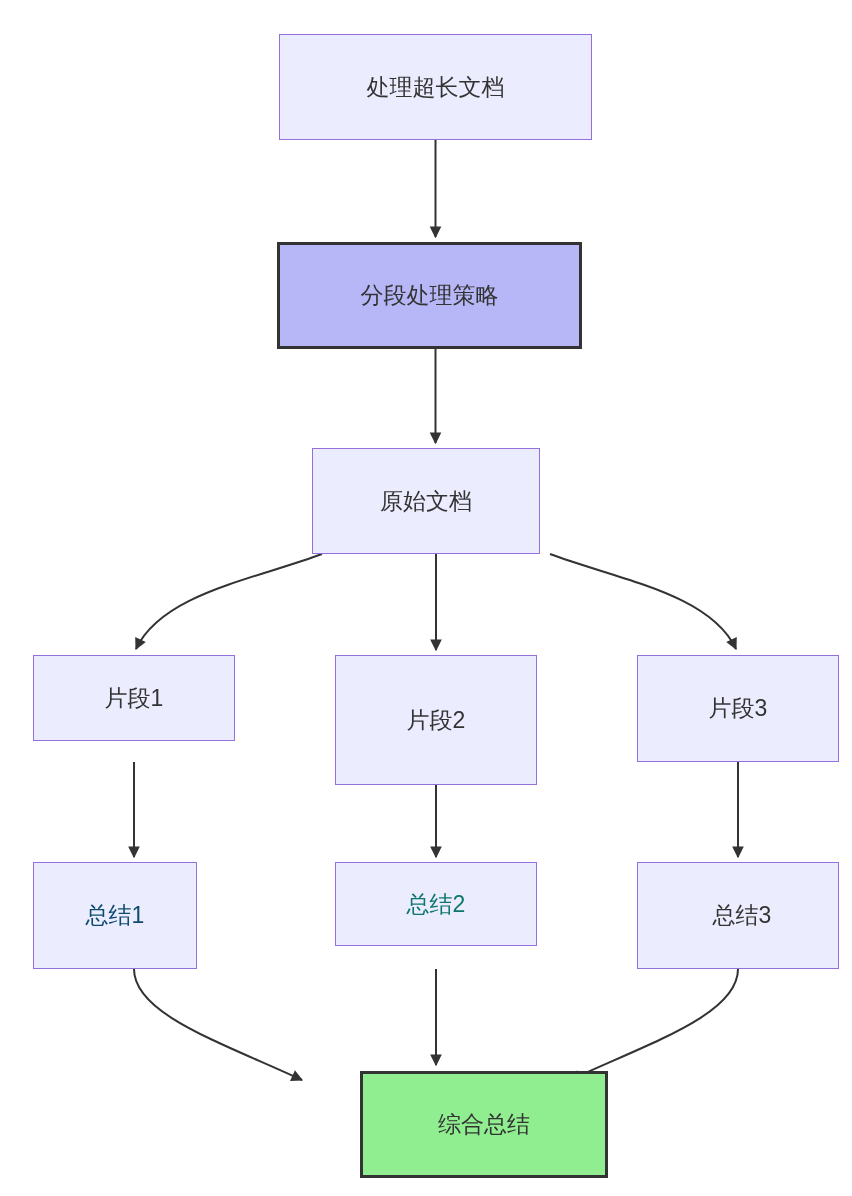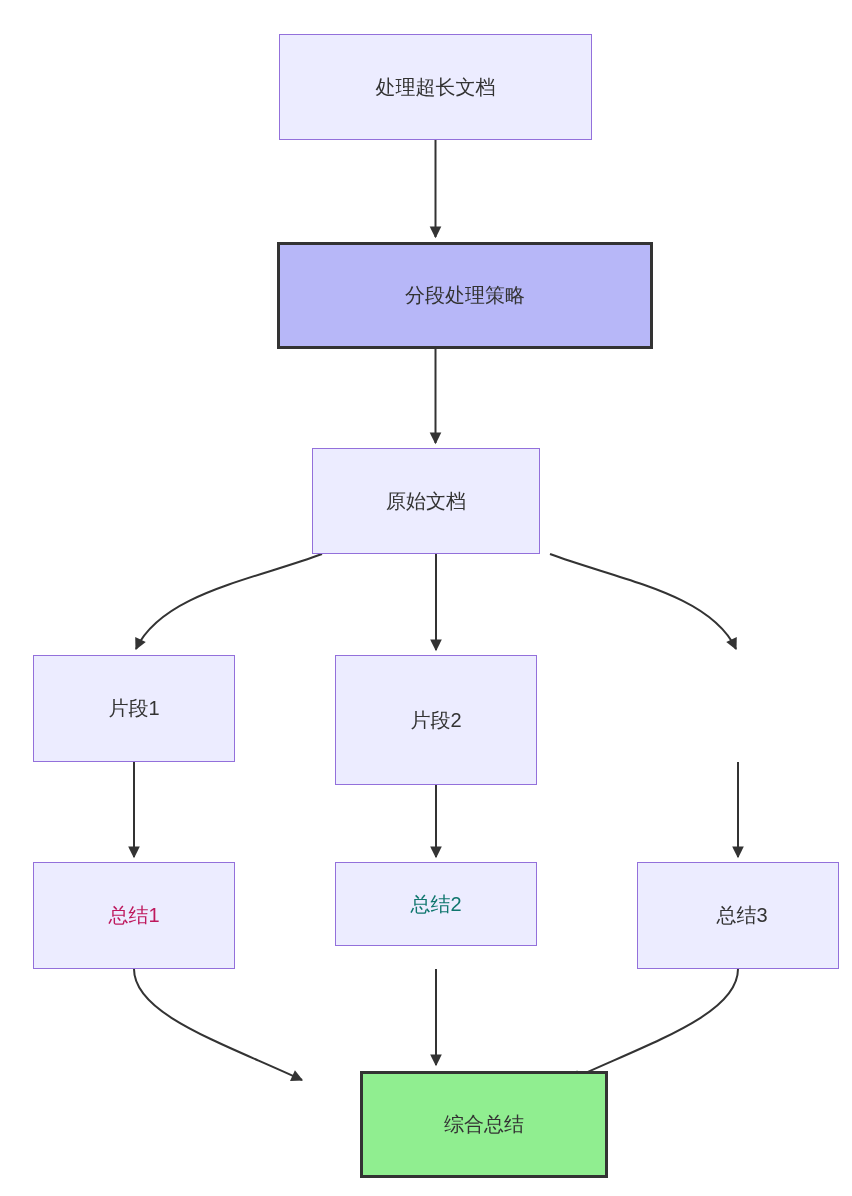--- a/index.html
+++ b/index.html
@@ -29,21 +29,21 @@
   .arrowfill {
     fill: #333333;
     stroke: none;
   }
   .node {
     position: absolute;
     box-sizing: border-box;
     display: flex;
     align-items: center;
     justify-content: center;
-    font-size: 20px;
+    font-size: 23px;
     color: #333333;
     text-align: center;
   }
   .node.default {
     background-color: #ECECFF;
     border: 1.5px solid #9370DB;
   }
   .node.emphasis {
     background-color: #B7B7F8;
     border: 3.5px solid #333333;
@@ -80,38 +80,41 @@
       <path class="edge" marker-end="url(#arrowhead)" d="M134,969 C134,1014 220,1042 302,1080"></path>
       <path class="edge" marker-end="url(#arrowhead)" d="M436,969 L436,1065"></path>
       <path class="edge" marker-end="url(#arrowhead)" d="M738,969 C738,1014 652,1042 570,1080"></path>
     </g>
   </svg>
 
   <div class="node default" style="left: 279px; top: 34px; width: 313px; height: 106px; background-color: rgb(236, 236, 255); border-color: rgb(147, 112, 219); color: rgb(51, 51, 51);">
     <span class="label">处理超长文档</span>
   </div>
 
-  <div class="node emphasis" style="left: 277px; top: 242px; width: 376px; height: 107px; background-color: rgb(183, 183, 248); border-color: rgb(51, 51, 51); color: rgb(51, 51, 51);">
+  <div class="node emphasis" style="left: 277px; top: 242px; width: 305px; height: 107px; background-color: rgb(183, 183, 248); border-color: rgb(51, 51, 51); color: rgb(51, 51, 51);">
     <span class="label">分段处理策略</span>
   </div>
 
   <div class="node default" style="left: 312px; top: 448px; width: 228px; height: 106px; background-color: rgb(236, 236, 255); border-color: rgb(147, 112, 219); color: rgb(51, 51, 51);">
     <span class="label">原始文档</span>
   </div>
 
-  <div class="node default" style="left: 33px; top: 655px; width: 202px; height: 107px; background-color: rgb(236, 236, 255); border-color: rgb(147, 112, 219); color: rgb(51, 51, 51);">
+  <div class="node default" style="left: 33px; top: 655px; width: 202px; height: 86px; background-color: rgb(236, 236, 255); border-color: rgb(147, 112, 219); color: rgb(51, 51, 51);">
     <span class="label">片段1</span>
   </div>
 
   <div class="node default" style="left: 335px; top: 655px; width: 202px; height: 130px; background-color: rgb(236, 236, 255); border-color: rgb(147, 112, 219); color: rgb(51, 51, 51);">
     <span class="label">片段2</span>
   </div>
 
+  <div class="node default" style="left: 637px; top: 655px; width: 202px; height: 107px; background-color: rgb(236, 236, 255); border-color: rgb(147, 112, 219); color: rgb(51, 51, 51);">
+    <span class="label">片段3</span>
+  </div>
 
-  <div class="node default" style="left: 33px; top: 862px; width: 202px; height: 107px; background-color: rgb(236, 236, 255); border-color: rgb(147, 112, 219); color: #be185d;">
+  <div class="node default" style="left: 33px; top: 862px; width: 164px; height: 107px; background-color: rgb(236, 236, 255); border-color: rgb(147, 112, 219); color: #0c4a6e;">
     <span class="label">总结1</span>
   </div>
 
   <div class="node default" style="left: 335px; top: 862px; width: 202px; height: 84px; background-color: rgb(236, 236, 255); border-color: rgb(147, 112, 219); color: #0f766e;">
     <span class="label">总结2</span>
   </div>
 
   <div class="node default" style="left: 637px; top: 862px; width: 202px; height: 107px; background-color: rgb(236, 236, 255); border-color: rgb(147, 112, 219); color: rgb(51, 51, 51); padding-left: 8px;">
     <span class="label">总结3</span>
   </div>

